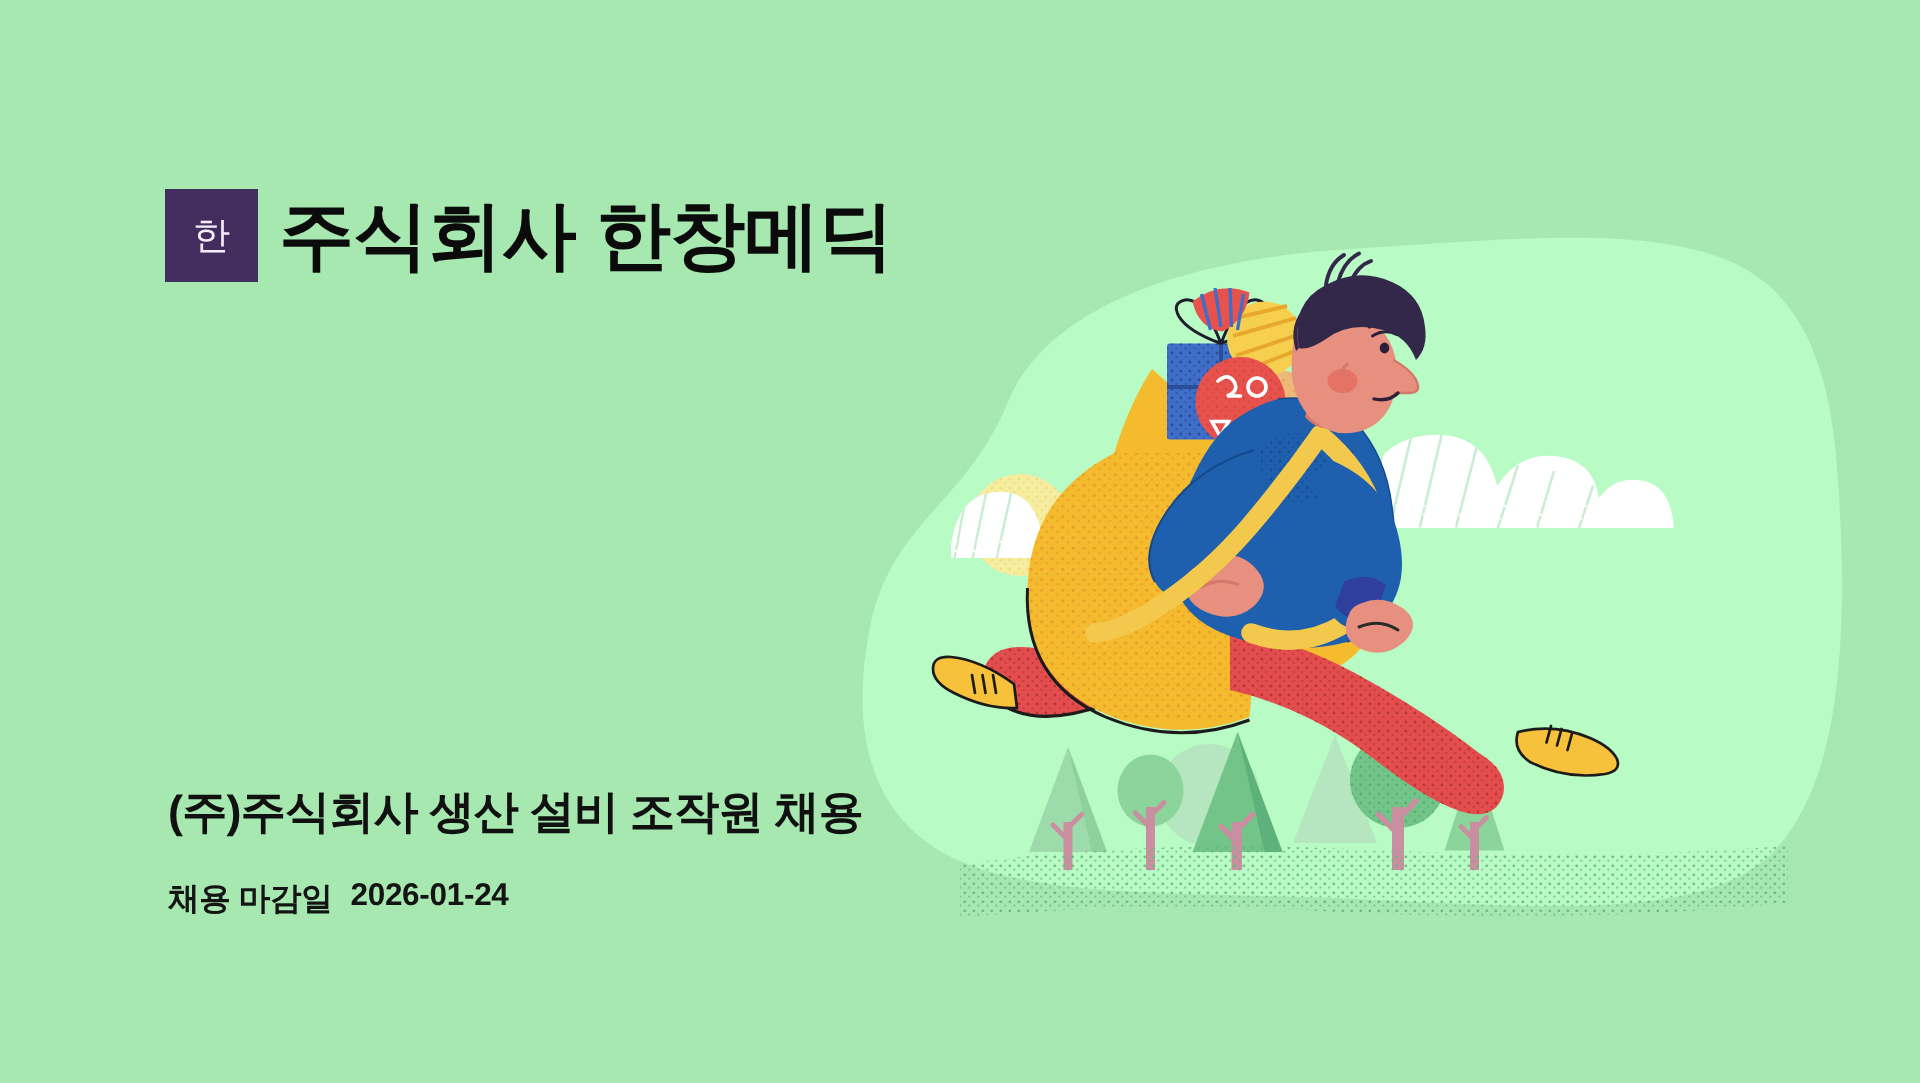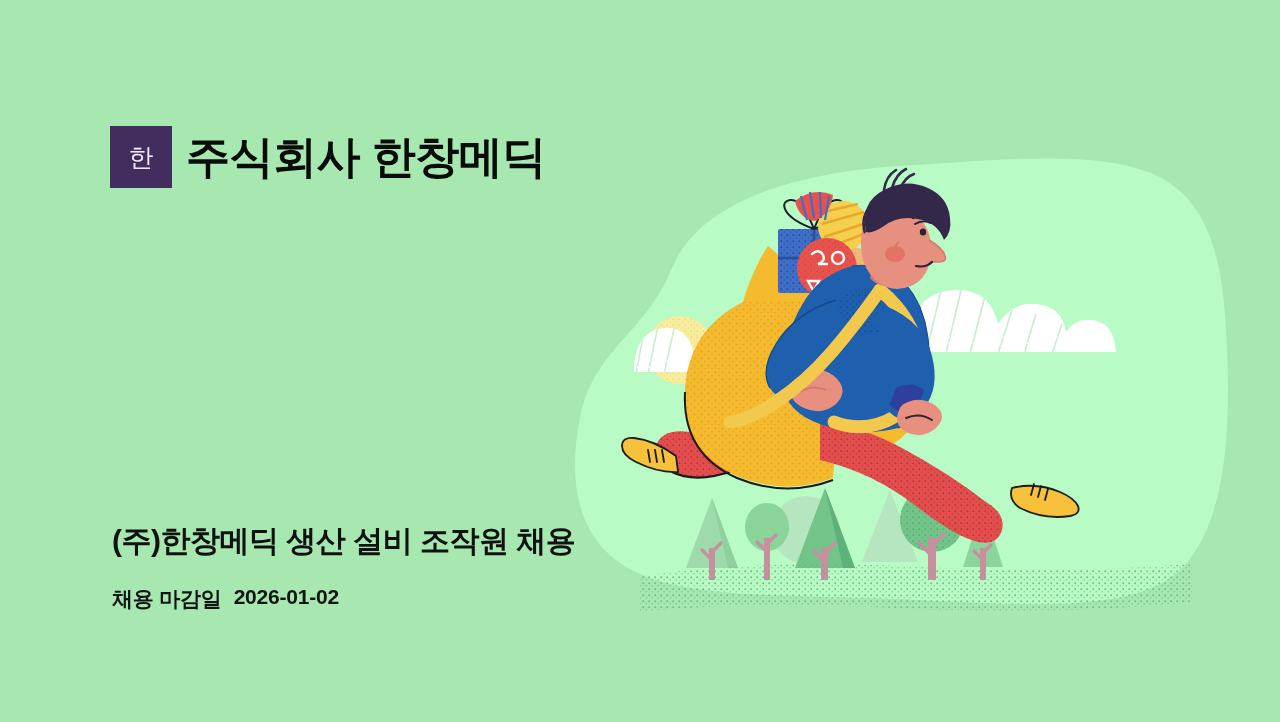--- a/index.html
+++ b/index.html
@@ -46,21 +46,21 @@
     color: #f2edf7;
     display: flex;
     align-items: center;
     justify-content: center;
     font-size: 25px;
     font-weight: 400;
     line-height: 1;
     flex: none;
   }
   #company-name {
-    font-size: 44px;
+    font-size: 50px;
     font-weight: bold;
     color: #0b0b0b;
     line-height: 1.05;
     white-space: nowrap;
     letter-spacing: -0.5px;
   }
 
   #job-title {
     position: absolute;
     left: 112px;
@@ -373,20 +373,20 @@
     </g>
   </svg>
 
   <div class="text-layer">
 
     <div id="title-row">
       <div id="company-badge">한</div>
       <div id="company-name">주식회사 한창메딕</div>
     </div>
 
-    <div id="job-title">(주)한창메딕 생산 설비 조작원 채용</div>
+    <div id="job-title">(주)주식회사 생산 설비 조작원 채용</div>
 
     <div id="deadline-line">
       <span>채용 마감일</span>
-      <span>2026-01-02</span>
+      <span>2026-01-24</span>
     </div>
   </div>
 </div>
 
 </body></html>

